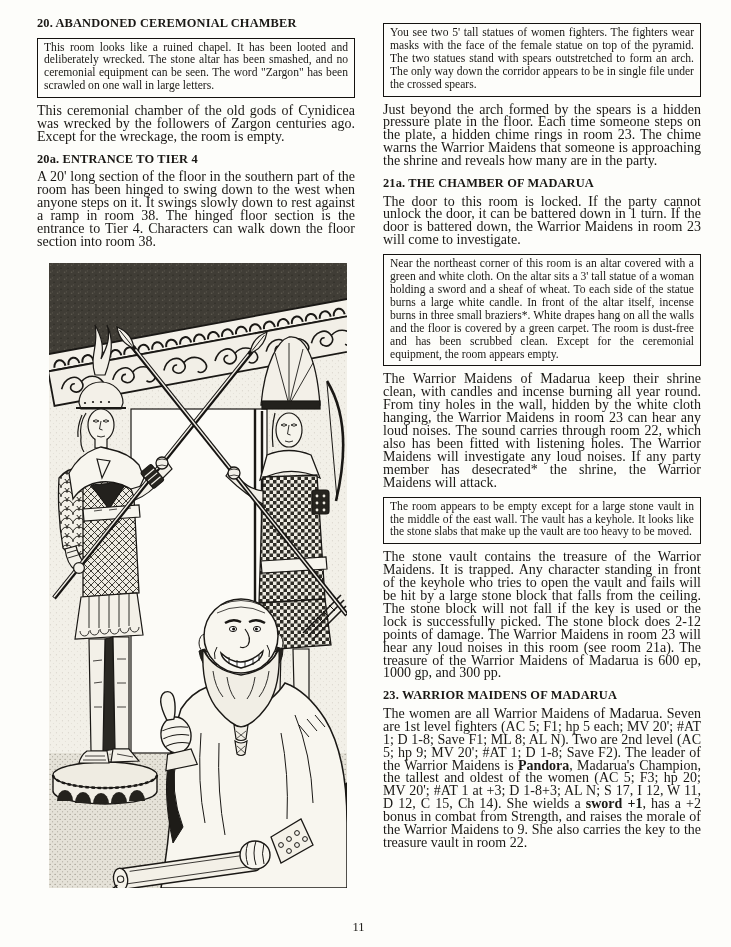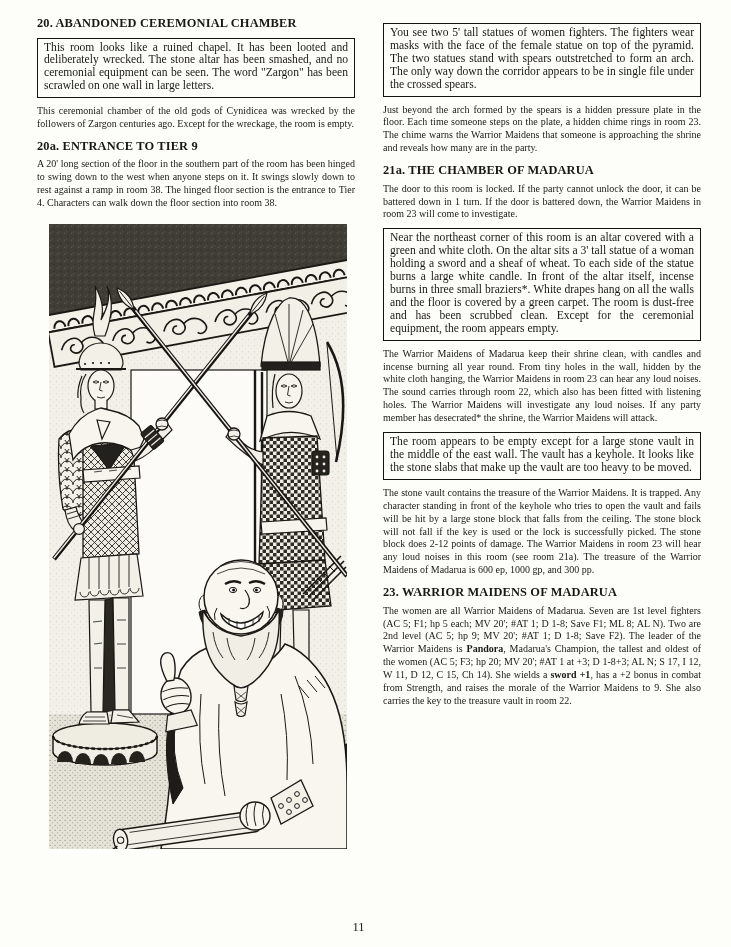--- a/index.html
+++ b/index.html
@@ -17,21 +17,21 @@
     overflow:hidden;
   }
   .cols { display:flex; gap:28px; }
   .col { width:324px; }
   h2.sec {
     font-size:12.4px; line-height:13.5px; font-weight:bold;
     margin:9px 0 4px; letter-spacing:.15px;
   }
   .col > h2.sec:first-child { margin-top:1px; }
   p.body {
-    font-size:10px; line-height:12.9px;
+    font-size:14px; line-height:12.9px;
     text-align:justify; margin:5px 0;
   }
   .box {
     border:1.5px solid #14120f;
     padding:3px 6px 4px;
     margin:7px 0;
   }
   .box p {
     font-size:11.6px; line-height:12.9px;
     text-align:justify;
@@ -52,21 +52,21 @@
 <div class="page">
   <div class="cols">
 
     <div class="col">
       <h2 class="sec">20. ABANDONED CEREMONIAL CHAMBER</h2>
       <div class="box">
         <p>This room looks like a ruined chapel. It has been looted and deliberately wrecked. The stone altar has been smashed, and no ceremonial equipment can be seen. The word "Zargon" has been scrawled on one wall in large letters.</p>
       </div>
       <p class="body">This ceremonial chamber of the old gods of Cynidicea was wrecked by the followers of Zargon centuries ago. Except for the wreckage, the room is empty.</p>
 
-      <h2 class="sec">20a. ENTRANCE TO TIER 9</h2>
+      <h2 class="sec">20a. ENTRANCE TO TIER 4</h2>
       <p class="body">A 20' long section of the floor in the southern part of the room has been hinged to swing down to the west when anyone steps on it. It swings slowly down to rest against a ramp in room 38. The hinged floor section is the entrance to Tier 4. Characters can walk down the floor section into room 38.</p>
 
       <figure class="illo">
         <svg width="298" height="625" viewBox="0 0 298 625" xmlns="http://www.w3.org/2000/svg">
           <defs>
             <pattern id="pDark" width="7" height="7" patternUnits="userSpaceOnUse">
               <rect width="7" height="7" fill="#403d36"></rect>
               <circle cx="1.6" cy="2.2" r=".8" fill="#5d594f"></circle>
               <circle cx="5" cy="5.2" r=".7" fill="#2b2923"></circle>
               <circle cx="3.4" cy=".9" r=".6" fill="#57534a"></circle>

